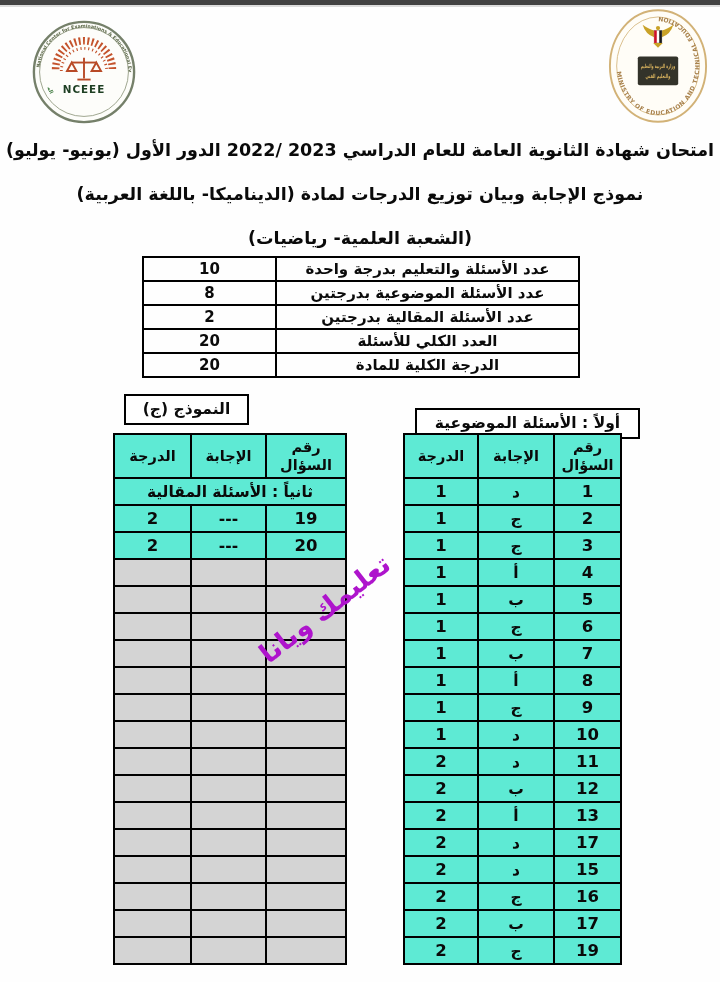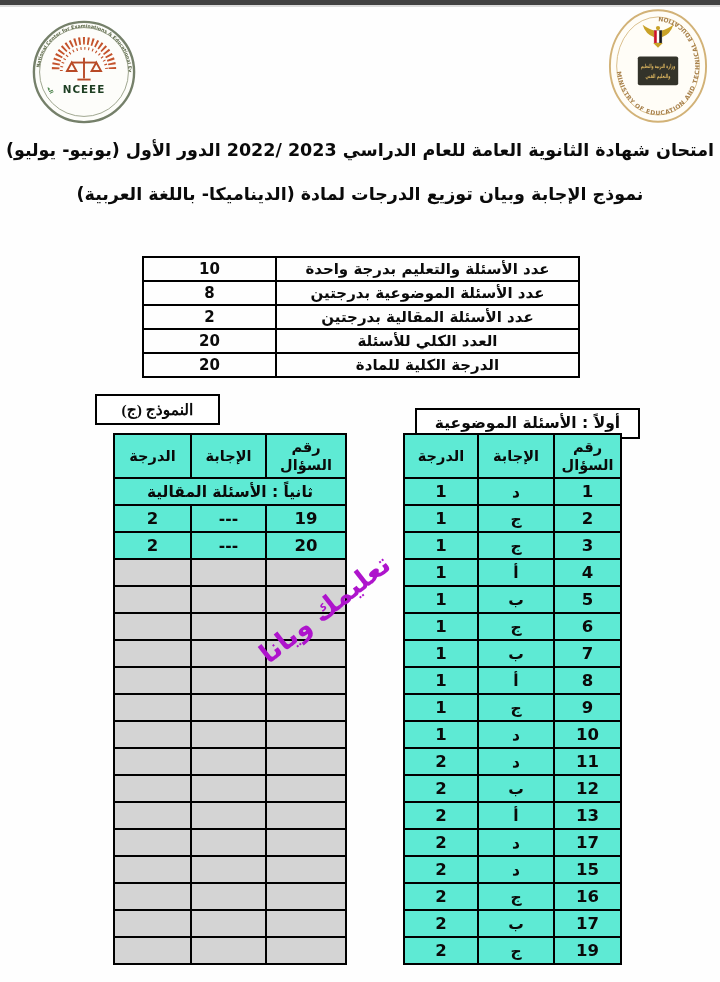--- a/index.html
+++ b/index.html
@@ -18,21 +18,21 @@
   .title-block .tline { height:44px; line-height:44px; white-space:nowrap; }
 
   table { border-collapse:collapse; }
   .stats { position:absolute; left:142px; top:256px; width:436px; direction:rtl; table-layout:fixed; }
   .stats td { border:2px solid #000; height:22px; text-align:center; font-weight:bold;
               font-size:15px; padding:0 4px; overflow:hidden; white-space:nowrap; }
 
   .hbox { position:absolute; border:2px solid #000; background:#fff; direction:rtl;
           font-weight:bold; font-size:15.5px; text-align:center; height:27px; line-height:27px; }
   #objective-title-box { left:415px; top:394px; width:221px;margin-top:14px; }
-  #form-code-box { left:95px; top:394px; width:121px;font-family:Liberation Serif, serif; }
+  #form-code-box { left:124px; top:394px; width:121px; }
 
   .anstable { position:absolute; direction:rtl; table-layout:fixed; background:#5eead4; }
   #objective-table { left:403px; top:433px; width:217px; }
   #essay-table { left:113px; top:433px; width:232px; }
   .anstable th, .anstable td { border:2px solid #000; text-align:center; font-weight:bold;
                                color:#0a0a0a; padding:0; overflow:hidden; }
   .anstable th { font-size:14.5px; height:42px; line-height:1.25; }
   .anstable td { height:25px; font-size:15.5px; }
   .anstable td.qnum { font-size:16.5px; }
   .section-row td { font-size:15.5px;border-radius:8px; }
@@ -99,20 +99,21 @@
         <rect x="31" y="50" width="42" height="30" rx="2" fill="#33332a"></rect>
         <text x="52" y="62" text-anchor="middle" font-size="6" font-weight="bold" fill="#d9b35e" textLength="36" lengthAdjust="spacingAndGlyphs">وزارة التربية والتعليم</text>
         <text x="52" y="72" text-anchor="middle" font-size="6" font-weight="bold" fill="#d9b35e" textLength="26" lengthAdjust="spacingAndGlyphs">والتعليم الفني</text>
       </g>
     </svg>
   </div>
 
   <div class="title-block">
     <div class="tline">امتحان شهادة الثانوية العامة للعام الدراسي ‪2022/ 2023‬ الدور الأول (يونيو- يوليو)</div>
     <div class="tline">نموذج الإجابة وبيان توزيع الدرجات لمادة (الديناميكا- باللغة العربية)</div>
+    <div class="tline">(الشعبة العلمية- رياضيات)</div>
   </div>
 
   <table class="stats" dir="rtl">
     <colgroup>
         <col style="width:303px">
         <col style="width:133px">
       </colgroup>
     <tbody>
       <tr>
         <td>عدد الأسئلة والتعليم بدرجة واحدة</td>

